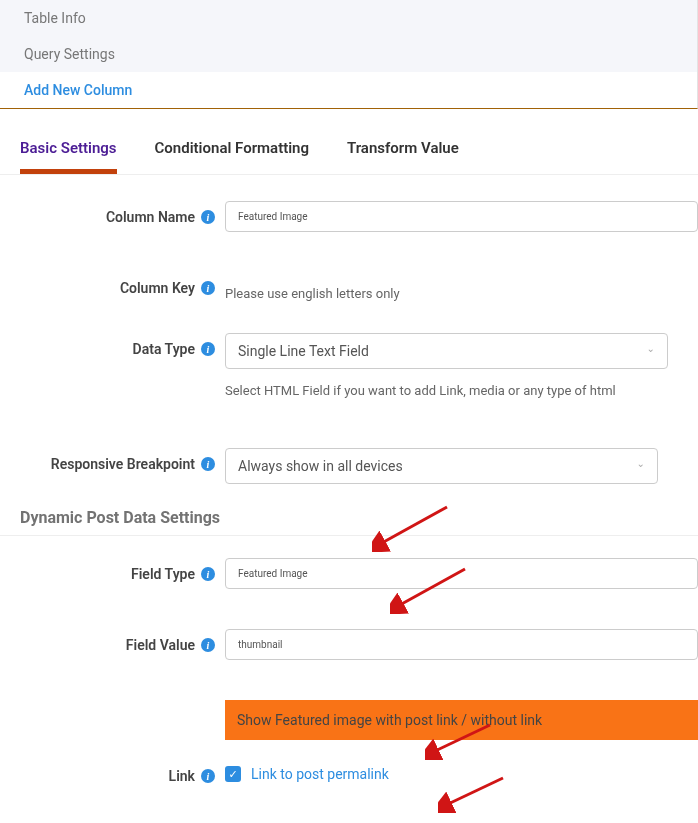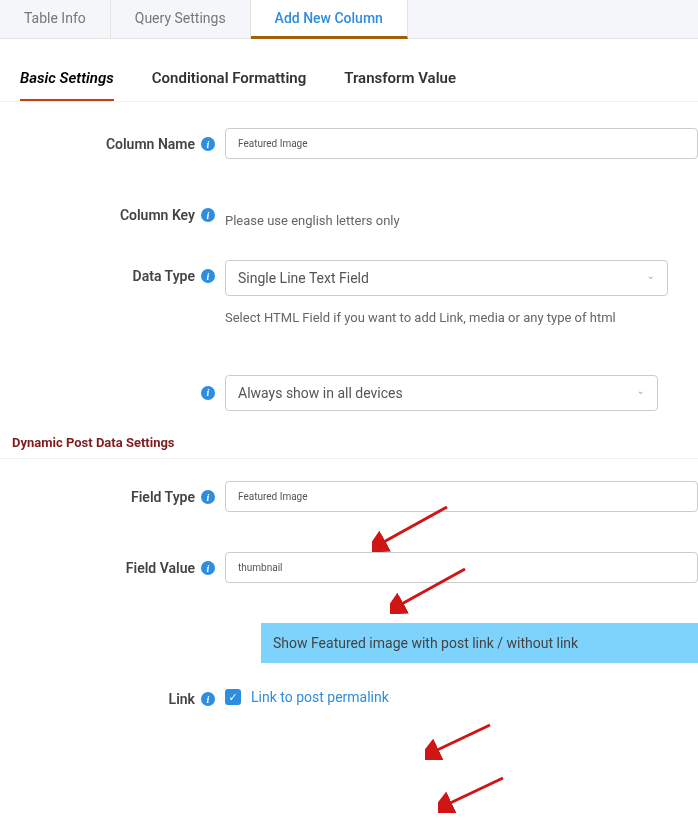--- a/index.html
+++ b/index.html
@@ -10,52 +10,52 @@
       background: #fff;
       width: 698px;
       height: 823px;
       overflow: hidden;
       position: relative;
     }
     .top-tabs {
       display: flex;
       background: #f5f6fa;
       border-bottom: 1px solid #e3e3e3;
+      flex-direction: column;
     }
     .top-tab {
       padding: 10px 24px;
       color: #777;
       font-size: 14px;
       cursor: pointer;
       border-right: 1px solid #e3e3e3;
     }
     .top-tab.active {
       background: #fff;
       color: #2d8de0;
-      border-bottom: 3px solid #a16207;
+      border-bottom: 1px solid #a16207;
       margin-bottom: -1px;
       font-weight: 500;
     }
     .sub-tabs {
       display: flex;
       padding: 30px 20px 0 20px;
       gap: 38px;
     }
     .sub-tab {
       padding-bottom: 12px;
       color: #333;
       font-weight: 600;
       font-size: 15px;
       cursor: pointer;
       border-bottom: 2px solid transparent;
     }
     .sub-tab.active {
-      color: #000000;
-      border-bottom: 2px solid #c2410c;
-      font-style: italic;
+      color: #4c1d95;
+      border-bottom: 5px solid #c2410c;
     }
     .divider {
       border: none;
       border-top: 1px solid #eee;
       margin: 0 0 0 0;
     }
     .form-body {
       padding: 0 0 0 0;
     }
     .form-row {
@@ -121,38 +121,37 @@
       color: #aaa;
       font-size: 10px;
     }
     .help-text {
       font-size: 13px;
       color: #666;
       margin-top: 14px;
       margin-bottom: 20px;
     }
     .section-heading {
-      font-size: 13px;
+      font-size: 16px;
       font-weight: 700;
-      color: #7f1d1d;
-      padding: 24px 0 8px 12px;
+      color: #737373;
+      padding: 24px 0 8px 20px;
     }
     .hr-thin {
       border: none;
       border-top: 1px solid #eee;
       margin-bottom: 10px;
     }
     .info-banner {
-      background: #7dd3fc;
+      background: #f97316;
       padding: 12px;
       font-size: 14px;
       color: #444;
       margin-top: 40px;
       margin-bottom: 8px;
-      margin-left: 36px;
     }
     .checkbox-row {
       display: flex;
       align-items: center;
       gap: 10px;
       padding-top: 6px;
     }
     .checkbox {
       width: 16px;
       height: 16px;
@@ -238,20 +237,21 @@
       </div>
       <div class="help-text">Select HTML Field if you want to add Link, media or any type of html</div>
     </div>
   </div>
 
   <div class="spacer-md"></div>
 
   <div class="form-row">
     <div class="form-label-cell">
       <span class="form-label">
+        <span>Responsive Breakpoint</span>
         <span class="info-icon">i</span>
       </span>
     </div>
     <div class="form-control-cell" style="padding-right:40px;">
       <div class="select-input">
         <span>Always show in all devices</span>
         <span class="chevron">⌄</span>
       </div>
     </div>
   </div>

